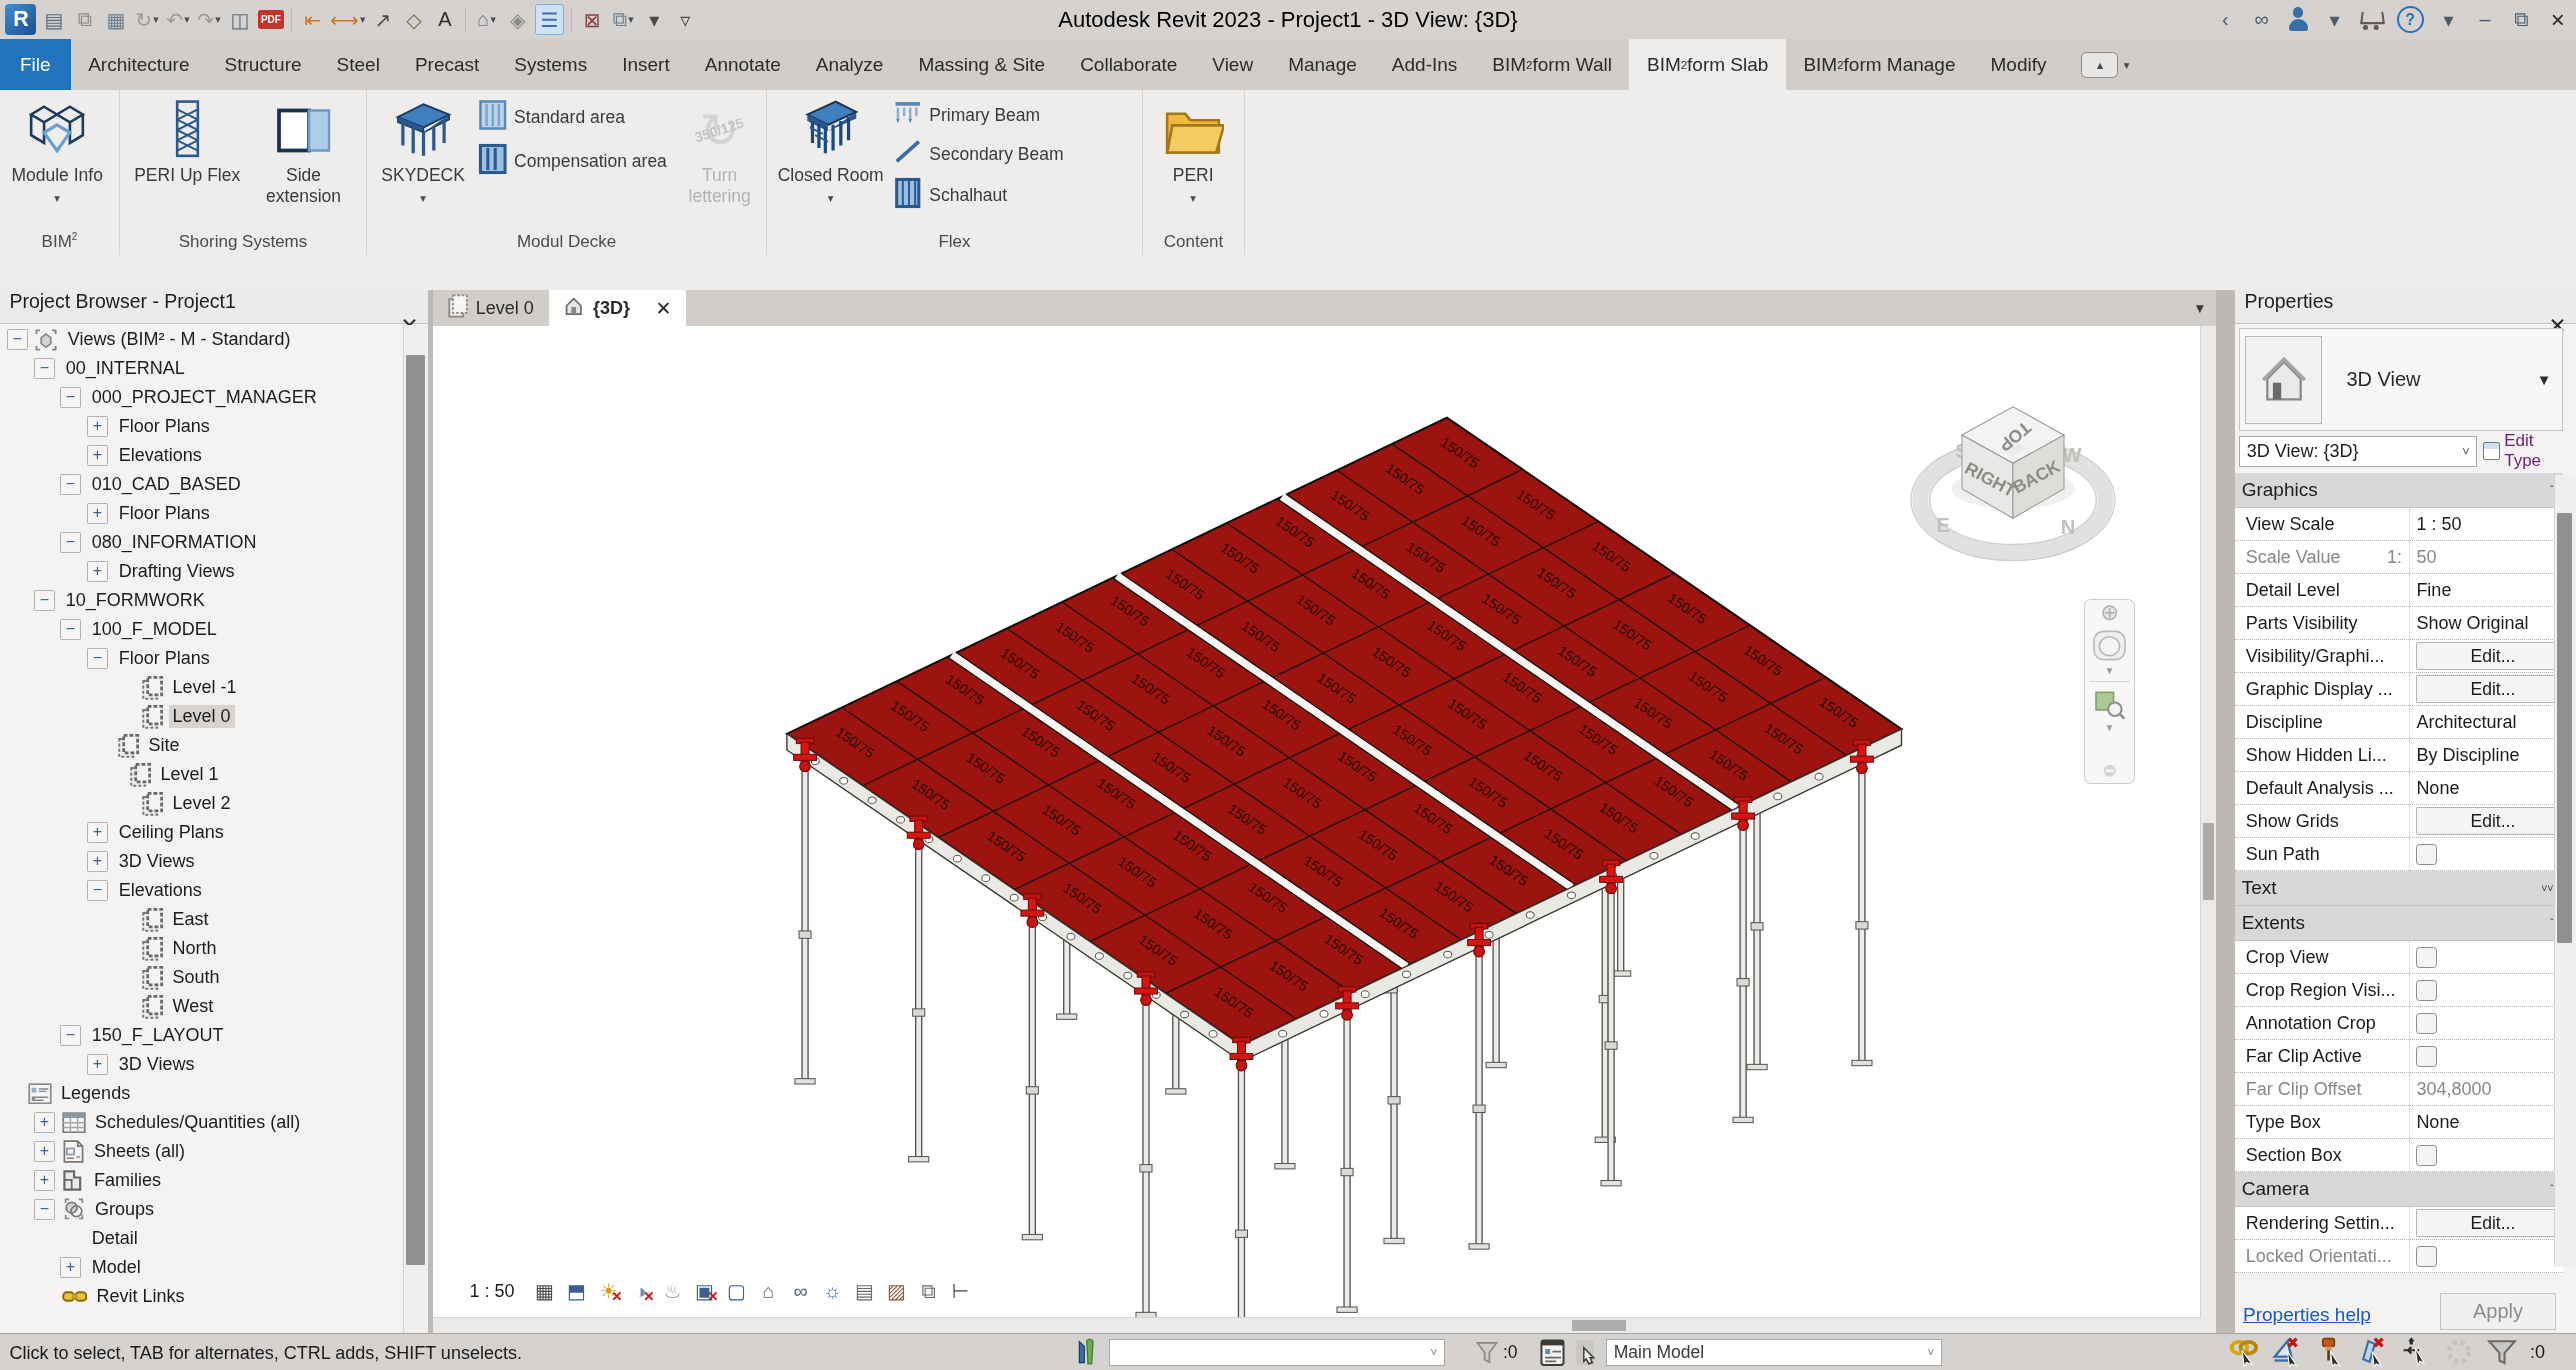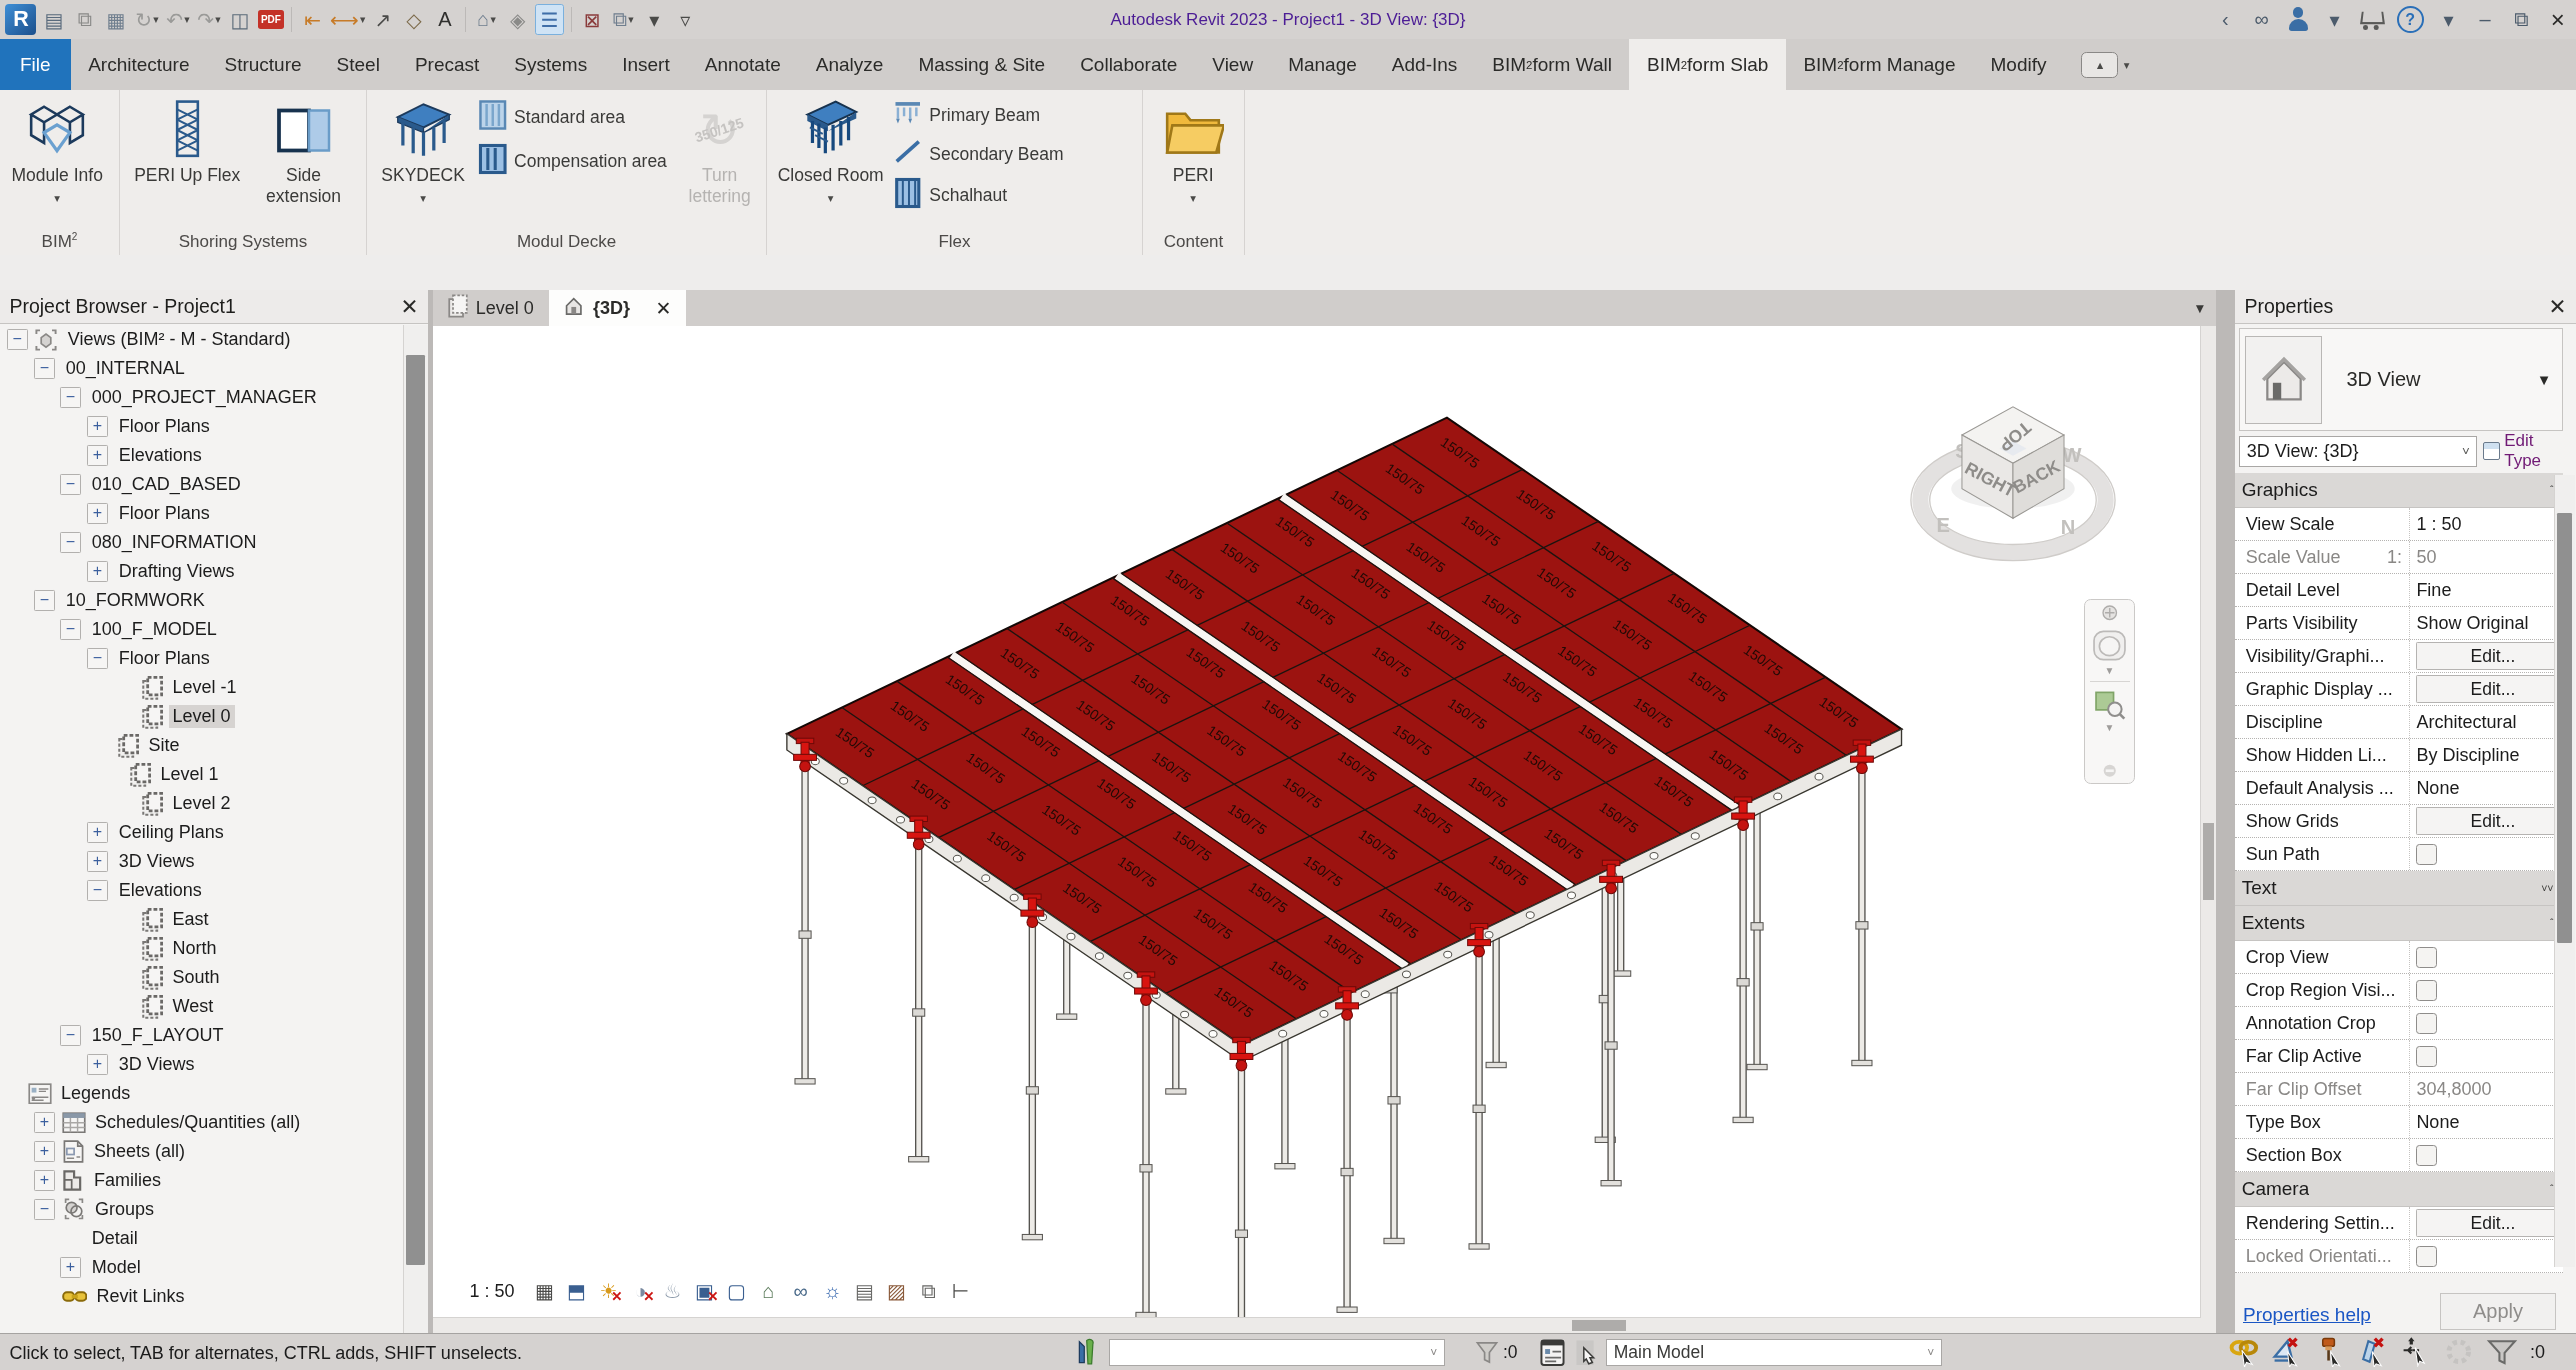--- a/index.html
+++ b/index.html
@@ -11,21 +11,21 @@
   #qat{display:flex;align-items:center;gap:4px;padding-left:5.4px;}
   .qi{display:inline-flex;align-items:center;justify-content:center;height:29.5px;min-width:27px;
       font-size:20px;color:#6a6a68;}
   .qi .dd{font-size:10.7px;color:#4a4a48;margin-left:1.3px;}
   .qlogo{width:31px;height:31px;background:linear-gradient(135deg,#3f8fd6,#1b4f8c);color:#fff;
       border-radius:4px;font-weight:bold;font-size:21.5px;display:flex;align-items:center;justify-content:center;}
   .qpdf{background:#c43228;color:#fff;font-size:10px;font-weight:bold;border-radius:2.7px;padding:4px 3.4px;}
   .qsep{width:1.3px;height:25.5px;background:#bcb9b7;margin:0 2.7px;}
   .qactive{background:#cfe3f5;border:1.3px solid #7ab0dd;border-radius:2.7px;}
   #tb-title{position:absolute;left:0;right:0;top:0;height:39px;display:flex;align-items:center;justify-content:center;
-      font-size:17px;color:#4c1d95;pointer-events:none;}
+      font-size:22px;color:#000000;pointer-events:none;}
   #tb-right{position:absolute;right:6.7px;top:0;height:39px;display:flex;align-items:center;gap:13.4px;}
   .ti-g{font-size:20px;color:#4c5b6b;display:inline-flex;align-items:center;justify-content:center;min-width:23px;height:29.5px;}
   .person{width:20px;height:27px;position:relative;}
   .person::before{content:"";position:absolute;left:4.7px;top:1.3px;width:10.7px;height:10.7px;border-radius:50%;background:#3a6ea5;}
   .person::after{content:"";position:absolute;left:0.7px;top:12.8px;width:19px;height:12px;border-radius:9.4px 9.4px 2.7px 2.7px;background:#3a6ea5;}
   .cart{width:24px;height:20px;position:relative;}
   .cart::before{content:"";position:absolute;left:1.3px;top:1.3px;width:19px;height:10.7px;border:2px solid #5a5a58;border-top:none;transform:perspective(27px) rotateX(18deg);}
   .cart::after{content:"";position:absolute;left:4px;bottom:0;width:4.7px;height:4.7px;border-radius:50%;background:#5a5a58;box-shadow:10.7px 0 0 #5a5a58;}
   .helpc{width:23px;height:23px;border-radius:50%;border:2px solid #2a6fb8;color:#2a6fb8;font-size:16px;font-weight:bold;
       display:flex;align-items:center;justify-content:center;}
@@ -49,22 +49,22 @@
   .bigbtn .dd{font-size:11.4px;color:#4a4a48;margin-top:1.3px;}
   .stack{display:flex;flex-direction:column;justify-content:flex-start;gap:6.7px;padding-top:4px;}
   .smallbtn{display:flex;align-items:center;gap:6.7px;font-size:17.5px;color:#3a3a38;white-space:nowrap;}
   .disabled{color:#b5b3b1 !important;}
   .turnicon{position:relative;width:74px;height:70px;display:flex;align-items:center;justify-content:center;}
   .turnicon .circ{position:absolute;font-size:48px;color:#d5d3d1;}
   .turnicon .num{position:relative;font-size:14px;color:#c5c3c1;font-weight:bold;transform:rotate(-18deg);}
   
   #main{left:0;top:290px;width:2576px;height:1043px;background:#bcb9b7;}
   .panel{background:#f4f3f2;position:absolute;top:0;height:1043px;}
-  .phead{height:34px;background:#edebea;border-bottom:0.7px solid #c6c4c2;display:flex;align-items:center;
-      font-size:19.5px;color:#1d1d1b;padding:0 9.4px;box-sizing:border-box;}
+  .phead{height:34px;background:#edebea;border-bottom:0.7px solid #c6c4c2;display:flex;
+      font-size:19.5px;color:#1d1d1b;padding:0 9.4px;box-sizing:border-box;flex-direction:column;}
   .phead .x{margin-left:auto;font-size:21.5px;color:#2a2a28;}
   
   #tree{position:absolute;left:0;top:35px;right:27px;bottom:0;overflow:hidden;}
   .trow{height:29px;display:flex;align-items:center;font-size:18px;color:#1c1c1c;white-space:nowrap;}
   .texp{width:19px;height:19px;border:0.7px solid #b2b0ae;background:#f6f5f4;color:#3b5f9e;font-size:16px;line-height:17px;
       text-align:center;margin-right:6.7px;flex:none;border-radius:1.3px;}
   .texp.none{visibility:hidden;}
   .tico{margin-right:5.4px;flex:none;display:inline-flex;}
   .tlabel{padding:0.7px 4px;}
   .tlabel.sel{background:#d6d3d1;}

